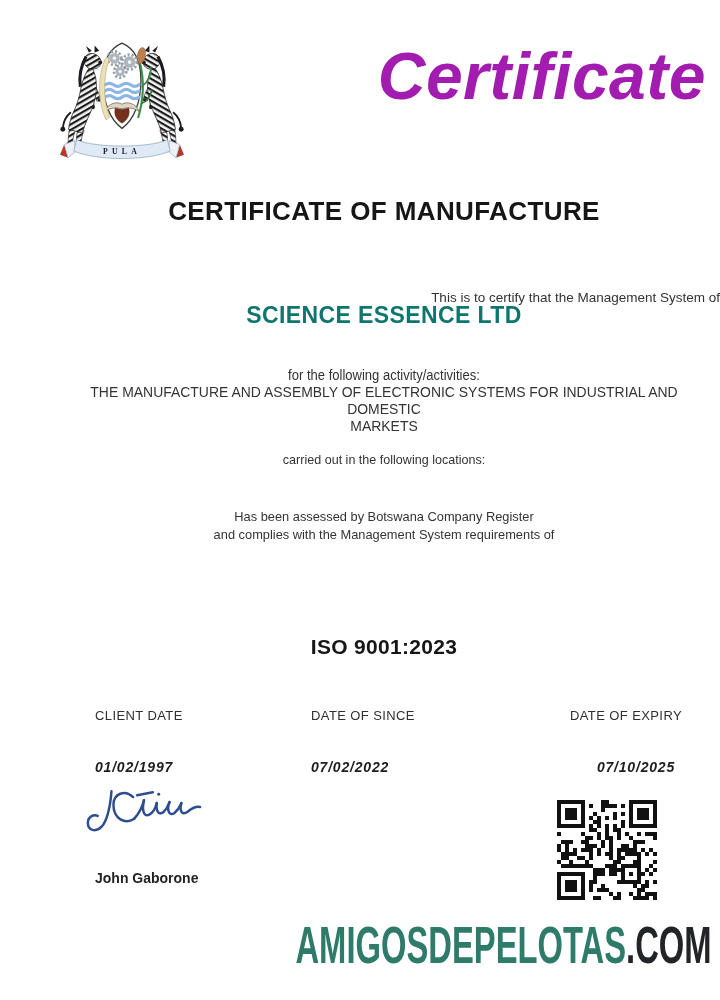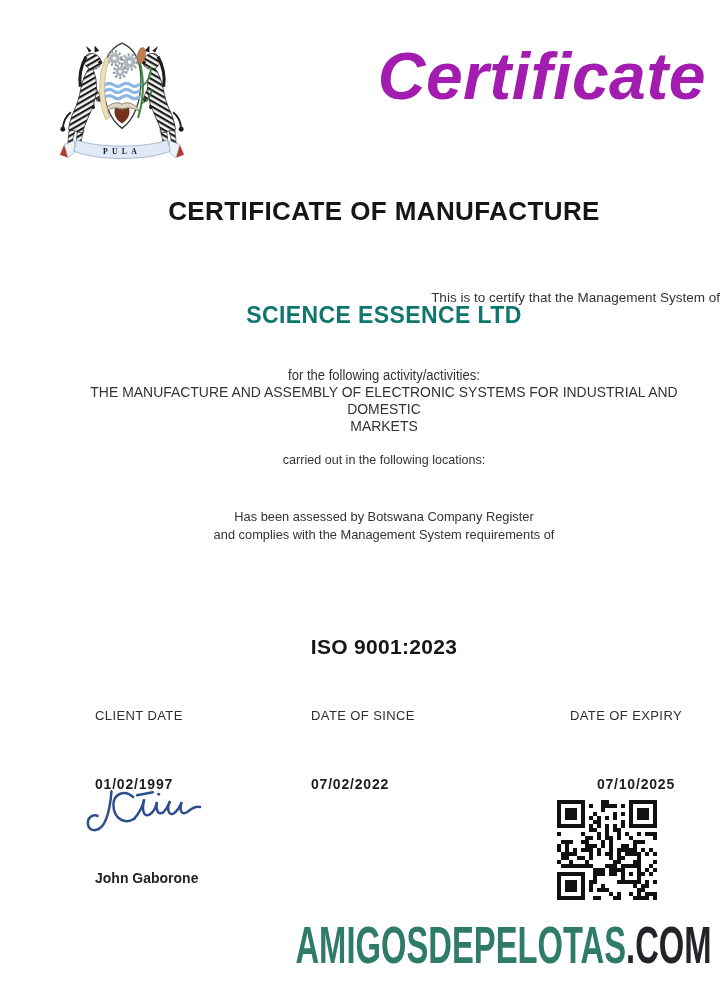--- a/index.html
+++ b/index.html
@@ -18,21 +18,21 @@
   #cert-title{top:196px;font-size:26px;font-weight:bold;color:#161616;letter-spacing:.4px;}
   #certify-line{top:290px;font-size:13.5px;color:#333;text-align:right;}
   #company-name{top:302px;font-size:23px;font-weight:bold;color:#0f766e;letter-spacing:.4px;}
   #activity-intro{top:367px;font-size:14px;color:#333;}
   #activity-lines{top:383px;font-size:15px;color:#333;line-height:17px;white-space:pre-line;}
   #locations-intro{top:452px;font-size:13.5px;color:#333;}
   #locations{top:480px;font-size:13.5px;color:#333;}
   #assessed-lines{top:508px;font-size:13.5px;color:#333;line-height:18px;white-space:pre-line;transform:scaleX(.95);transform-origin:50% 50%;}
   #standard{top:615px;font-size:21px;font-weight:bold;color:#161616;letter-spacing:.3px;margin-top:20px;}
   .detail-label{top:708px;font-size:13px;color:#2f2f2f;letter-spacing:.4px;white-space:nowrap;}
-  .detail-value{top:776px;font-size:14px;font-weight:bold;color:#1d1d1d;letter-spacing:.8px;white-space:nowrap;}
+  .detail-value{top:759px;font-size:14px;font-weight:bold;color:#1d1d1d;letter-spacing:.8px;white-space:nowrap;font-style:italic;}
   #client-since-label,#client-since-value{left:95px;}
   #issue-label,#issue-value{left:311px;}
   #expiry-label{left:562px;width:120px;text-align:right;}
   #expiry-value{left:563px;width:112px;text-align:right;}
   #signature-svg{left:78px;top:779px;}
   #signatory-name{left:95px;top:870px;font-size:14px;font-weight:bold;color:#222;}
   #qr{left:557px;top:800px;width:100px;height:100px;}
   #watermark{
     top:918px;right:8px;font-size:52px;font-weight:bold;line-height:1.05;
     white-space:nowrap;letter-spacing:0;

